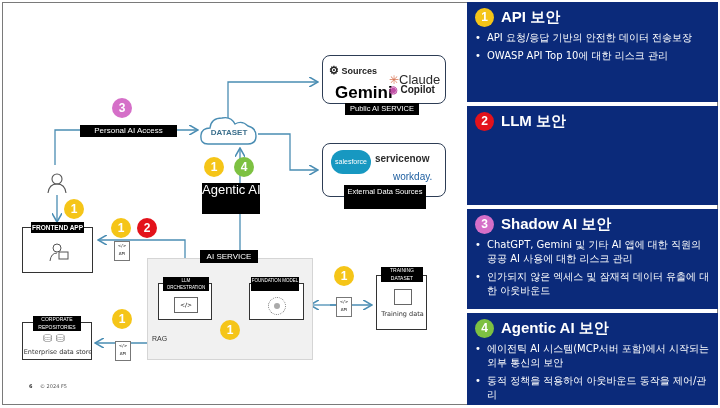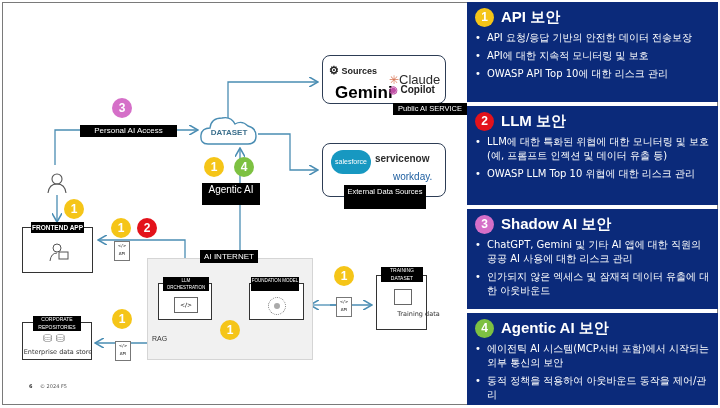--- a/index.html
+++ b/index.html
@@ -65,35 +65,35 @@
     <path d="M10,32 Q2,32 3,23 Q4,16 12,16 Q13,6 24,6 Q33,4 37,12 Q44,8 50,14 Q58,16 58,24 Q58,32 50,32 Z" fill="#fff" stroke="#4a8db3" stroke-width="1.4"></path>
   </svg>
   <span class="abs" style="left:0;top:16px;width:62px;text-align:center;font-size:8px;font-weight:bold;color:#3b6f8c;font-family:'Liberation Sans',sans-serif;">DATASET</span>
 </div>
 
 <div class="badge b-pink" style="left:112px;top:98px;">3</div>
 <div class="lbl" style="left:80px;top:125px;width:97px;height:12px;font-size:8px;line-height:12px;">Personal AI Access</div>
 
 <div class="badge b-yellow" style="left:204px;top:157px;">1</div>
 <div class="badge b-green" style="left:234px;top:157px;">4</div>
-<div class="lbl" style="left:202px;top:183px;width:58px;height:22px;font-size:10px;line-height:13px;">Agentic AI</div>
+<div class="lbl" style="left:202px;top:183px;width:58px;height:31px;font-size:13px;line-height:13px;">Agentic AI</div>
 
 <div class="abs" style="left:322px;top:55px;width:122px;height:47px;border:1.4px solid #2d3d55;border-radius:8px;background:#fff;">
   <span class="svclogo" style="left:6px;top:8px;font-size:9px;font-weight:bold;color:#222;">
     <span style="font-size:11px;">⚙</span> <span>Sources</span>
   </span>
   <span class="svclogo" style="left:66px;top:16px;font-size:13px;color:#2b2b2b;font-family:Liberation Sans, sans-serif;">
     <span style="color:#d97757;font-size:12px;">✳</span><span>Claude</span>
   </span>
   <span class="svclogo" style="left:12px;top:27px;font-size:17px;color:#000000;font-weight:bold;">Gemini</span>
   <span class="svclogo" style="left:66px;top:28px;font-size:10px;font-weight:bold;color:#222;">
     <span style="color:#c04fa6;">◉</span> <span>Copilot</span>
   </span>
 </div>
-<div class="lbl" style="left:345px;top:103px;width:74px;height:12px;font-size:7.5px;line-height:12px;margin-left:48px;">Public AI  SERVICE</div>
+<div class="lbl" style="left:345px;top:103px;width:74px;height:12px;font-size:7.5px;line-height:12px;">Public AI  SERVICE</div>
 
 <div class="abs" style="left:322px;top:143px;width:122px;height:52px;border:1.4px solid #2d3d55;border-radius:8px;background:#fff;">
   <span class="svclogo" style="left:8px;top:6px;width:40px;height:24px;background:#1798c1;border-radius:12px;color:#fff;font-size:7px;line-height:24px;text-align:center;">salesforce</span>
   <span class="svclogo" style="left:52px;top:9px;font-size:10px;font-weight:bold;color:#2b2b2b;">servicenow</span>
   <span class="svclogo" style="left:70px;top:27px;font-size:10px;color:#1f5fa0;">workday.</span>
 </div>
 <div class="lbl" style="left:344px;top:185px;width:82px;height:24px;font-size:7.5px;line-height:11px;white-space:normal;padding-top:1px;box-sizing:border-box;">External Data Sources</div>
 
 <div class="abs" style="left:46px;top:172px;width:22px;height:22px;">
   <svg width="22" height="22">
@@ -116,40 +116,40 @@
 
 <div class="badge b-yellow" style="left:111px;top:218px;">1</div>
 <div class="badge b-red" style="left:137px;top:218px;">2</div>
 
 <div class="abs" style="left:114px;top:241px;width:14px;height:18px;background:#fff;border:1px solid #777;font-size:4px;text-align:center;line-height:8px;"><span>&lt;/&gt;</span><br><span>API</span></div>
 <div class="abs" style="left:223px;top:290px;width:14px;height:18px;background:#fff;border:1px solid #777;font-size:4px;text-align:center;line-height:8px;"><span>&lt;/&gt;</span><br><span>API</span></div>
 <div class="abs" style="left:336px;top:297px;width:14px;height:18px;background:#fff;border:1px solid #777;font-size:4px;text-align:center;line-height:8px;"><span>&lt;/&gt;</span><br><span>API</span></div>
 <div class="abs" style="left:115px;top:341px;width:14px;height:18px;background:#fff;border:1px solid #777;font-size:4px;text-align:center;line-height:8px;"><span>&lt;/&gt;</span><br><span>API</span></div>
 
 <div class="abs" style="left:147px;top:258px;width:166px;height:102px;background:#f1f1f1;border:1px solid #d5d5d5;box-sizing:border-box;"></div>
-<div class="lbl" style="left:200px;top:250px;width:58px;height:13px;font-size:8px;line-height:13px;">AI  INTERNET</div>
+<div class="lbl" style="left:200px;top:250px;width:58px;height:13px;font-size:8px;line-height:13px;">AI  SERVICE</div>
 
 <div class="box" style="left:158px;top:283px;width:54px;height:37px;">
   <div class="abs" style="left:15px;top:13px;width:22px;height:14px;border:1px solid #666;font-size:6px;text-align:center;line-height:14px;">&lt;/&gt;</div>
 </div>
 <div class="lbl" style="left:163px;top:277px;width:46px;height:14px;font-size:4.5px;line-height:7px;white-space:normal;">LLM ORCHESTRATION</div>
 
 <div class="box" style="left:249px;top:283px;width:55px;height:37px;">
   <div class="abs" style="left:18px;top:13px;width:16px;height:16px;border:1px dotted #777;border-radius:50%;">
     <div style="position:absolute;left:5px;top:5px;width:6px;height:6px;border-radius:50%;background:#aaa;"></div>
   </div>
 </div>
 <div class="lbl" style="left:251px;top:277px;width:48px;height:14px;font-size:4.5px;line-height:7px;white-space:normal;">FOUNDATION MODEL</div>
 
 <div class="badge b-yellow" style="left:220px;top:320px;">1</div>
 <div class="badge b-yellow" style="left:334px;top:266px;">1</div>
 
 <div class="box" style="left:376px;top:275px;width:51px;height:55px;">
   <div class="abs" style="left:17px;top:13px;width:16px;height:14px;border:1px solid #666;"></div>
-  <span class="abs" style="left:16px;top:34px;width:51px;text-align:center;font-size:6.5px;color:#333;">Training data</span>
+  <span class="abs" style="left:0;top:34px;width:51px;text-align:center;font-size:6.5px;color:#333;">Training data</span>
 </div>
 <div class="lbl" style="left:381px;top:267px;width:42px;height:15px;font-size:5px;line-height:7.5px;white-space:normal;">TRAINING DATASET</div>
 
 <span class="abs" style="left:152px;top:335px;font-size:7px;color:#333;font-family:'Liberation Sans',sans-serif;">RAG</span>
 <div class="badge b-yellow" style="left:112px;top:309px;">1</div>
 
 <div class="box" style="left:22px;top:322px;width:70px;height:38px;">
   <div class="abs" style="left:20px;top:9px;font-size:11px;color:#777;">⛁ ⛁</div>
   <span class="abs" style="left:0;top:25px;width:70px;text-align:center;font-size:6.5px;color:#333;">Enterprise data store</span>
 </div>
@@ -159,33 +159,28 @@
 <span class="abs" style="left:40px;top:383px;font-size:5px;color:#555;">© 2024 F5</span>
 
 <div class="right">
   <div class="panel" style="top:0;height:100px;">
     <div class="panel-title">
       <span class="num" style="background:#f5c518;">1</span>
       <span>API 보안</span>
     </div>
     <ul>
       <li>API 요청/응답 기반의 안전한 데이터 전송보장</li>
-      <li>API에 대한 지속적 모니터링 및 보호</li>
       <li>OWASP API Top 10에 대한 리스크 관리</li>
     </ul>
   </div>
   <div class="panel" style="top:104px;height:99px;">
     <div class="panel-title">
       <span class="num" style="background:#e3121b;">2</span>
       <span>LLM 보안</span>
     </div>
-    <ul>
-      <li>LLM에 대한 특화된 위협에 대한 모니터링 및 보호 (예, 프롬프트 인젝션 및 데이터 유출 등)</li>
-      <li>OWASP LLM Top 10 위협에 대한 리스크 관리</li>
-    </ul>
   </div>
   <div class="panel" style="top:207px;height:100px;">
     <div class="panel-title">
       <span class="num" style="background:#d56fc8;">3</span>
       <span>Shadow AI 보안</span>
     </div>
     <ul>
       <li>ChatGPT, Gemini 및 기타 AI 앱에 대한 직원의 공공 AI 사용에 대한 리스크 관리</li>
       <li>인가되지 않은 엑세스 및 잠재적 데이터 유출에 대한 아웃바운드</li>
     </ul>

